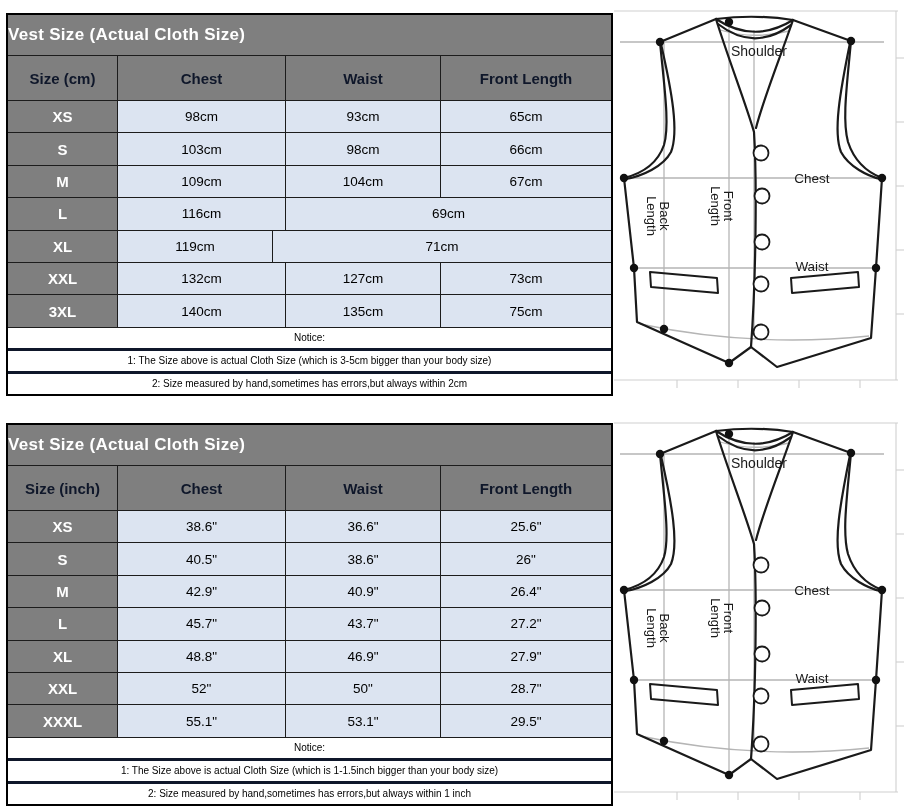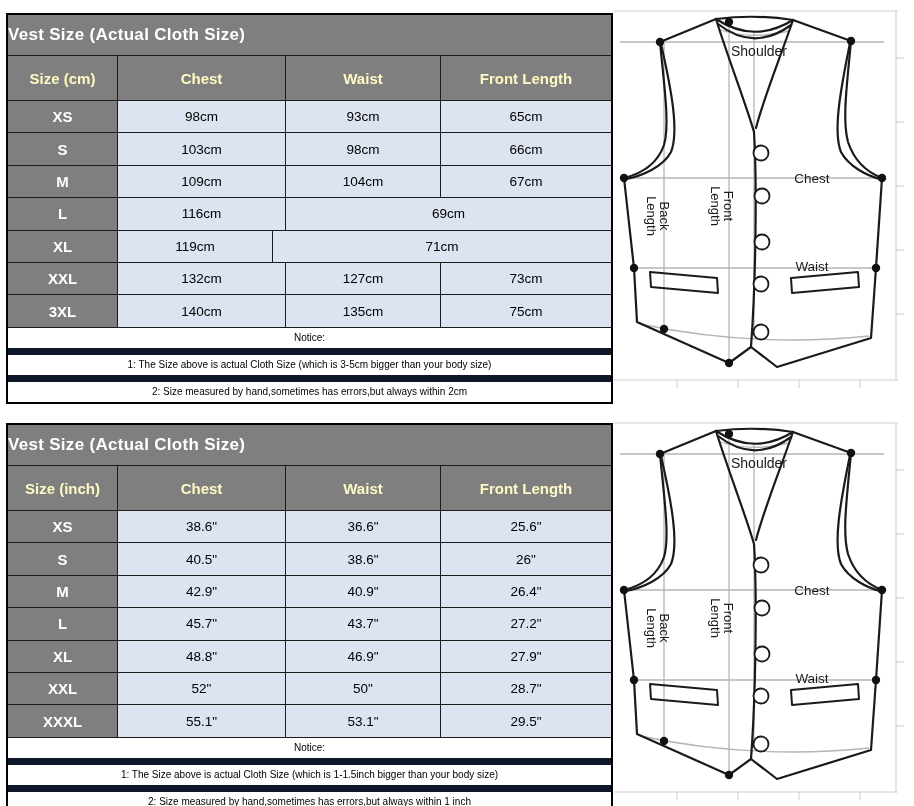--- a/index.html
+++ b/index.html
@@ -19,32 +19,32 @@
     letter-spacing:.3px;
   }
   .trow { display:flex; border-top:1.6px solid #1c1c1c; }
   .cell {
     box-sizing:border-box; display:flex; align-items:center; justify-content:center;
     overflow:hidden;
   }
   .cell + .cell { border-left:1.6px solid #1c1c1c; }
   .c0 { width:109px; } .c1 { width:168px; } .c2 { width:155px; } .c3 { flex:1; }
   .t-header .cell {
-    height:44px; background:#7f7f7f; color:#fef9c3; font-size:15px; font-weight:bold;
+    height:44px; background:#7f7f7f; color:#0f172a; font-size:15px; font-weight:bold;
   }
   .t-body .trow .cell { height:31.4px; }
   .size-cell { background:#7f7f7f; color:#fff; font-size:15px; font-weight:bold; }
   .val-cell  { background:#dce4f1; color:#000; font-size:13.5px; }
   .t-notice {
     border-top:1.6px solid #1c1c1c; background:#fff; color:#000;
     font-size:10px;
     text-align:center;
   }
   .t-notice > div { line-height:20px; padding:0 4px 0 4px; }
-  .t-notice > div + div { border-top:7px solid #0f172a; }
+  .t-notice > div + div { border-top:3px solid #0f172a; }
   .t-notice .n-item { padding-left:4px; }
   
   .vest { position:absolute; left:614px; width:300px; height:400px; }
   .vest svg { display:block; width:300px; height:400px; }
   .vest text { font-family:"Liberation Sans", sans-serif; fill:#1a1a1a; }
 </style>
 </head>
 <body>
 
 <div class="page">

